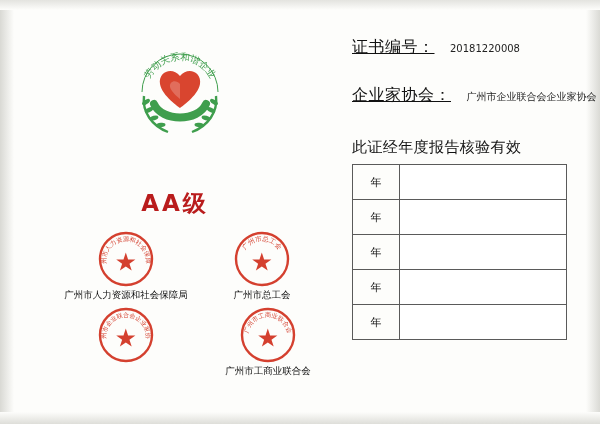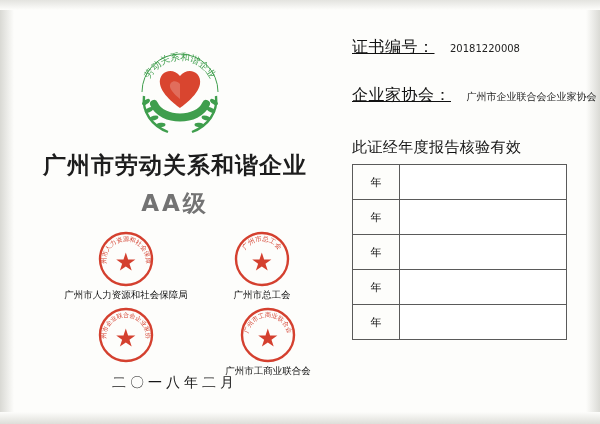--- a/index.html
+++ b/index.html
@@ -77,21 +77,21 @@
   }
   .cert-grade {
     position: absolute;
     left: 0;
     top: 166px;
     width: 310px;
     text-align: center;
     font-size: 23px;
     font-weight: bold;
     letter-spacing: 3px;
-    color: #737373;
+    color: #b91c1c;
   }
 
   
   .seals {
     position: absolute;
     left: 0;
     top: 208px;
     width: 310px;
   }
   .seal-row {
@@ -223,21 +223,20 @@
         </g>
 
         <path d="M 26 64 C 34 82 70 82 78 64" fill="none" stroke="#3f9e4d" stroke-width="8" stroke-linecap="round"></path>
 
         <path d="M 52 36 C 44 26 30 32 32 44 C 34 56 52 68 52 68 C 52 68 70 56 72 44 C 74 32 60 26 52 36 Z" fill="#d9452f"></path>
 
         <path d="M 52 44 C 48 39 41 41 42 47 C 43 52 52 59 52 59" fill="#ffffff" opacity="0.22"></path>
       </svg>
     </div>
 
-    <div class="cert-title">广州市劳动关系和谐企业</div>
     <div class="cert-grade">AA级</div>
 
     <div class="seals">
 
       <div class="seal-row">
         <div class="seal-cell" style="left: 36px; top: 0; width: 140px;">
           <div class="stamp">
             <svg width="58" height="58" viewBox="0 0 58 58">
               <circle cx="29" cy="29" r="26" fill="none" stroke="#d4402f" stroke-width="2.4"></circle>
               <path id="s0" d="M 9 31 A 20 20 0 0 1 49 31" fill="none" stroke="none"></path>
@@ -289,21 +288,20 @@
               </text>
               <polygon points="29,20 32.2,29.6 42.3,29.6 34.1,35.6 37.2,45.2 29,39.3 20.8,45.2 23.9,35.6 15.7,29.6 25.8,29.6" fill="#d4402f" transform="translate(0,-2) scale(0.72) translate(11,14)"></polygon>
             </svg>
           </div>
           <div class="seal-label">广州市工商业联合会</div>
         </div>
       </div>
 
     </div>
 
-    <div class="cert-date">二〇一八年二月</div>
   </div>
 
   <div class="right-panel">
 
     <div class="field-row" id="field-cert-no">
       <span class="field-label">证书编号：</span>
       <span class="field-value">20181220008</span>
     </div>
 
     <div class="field-row" id="field-holder">

